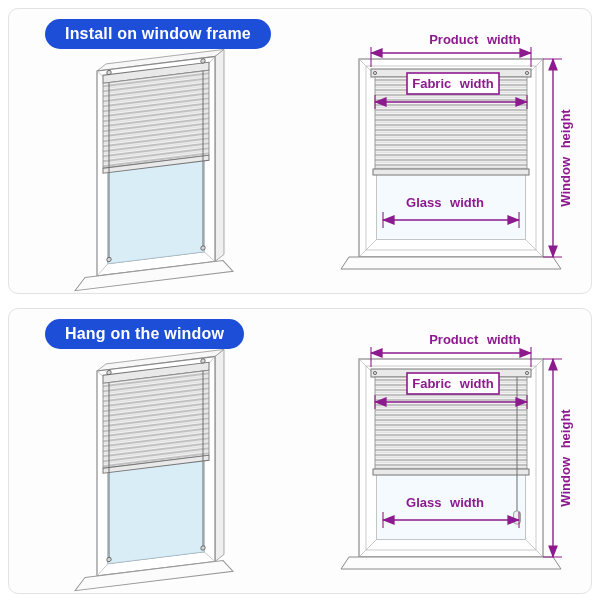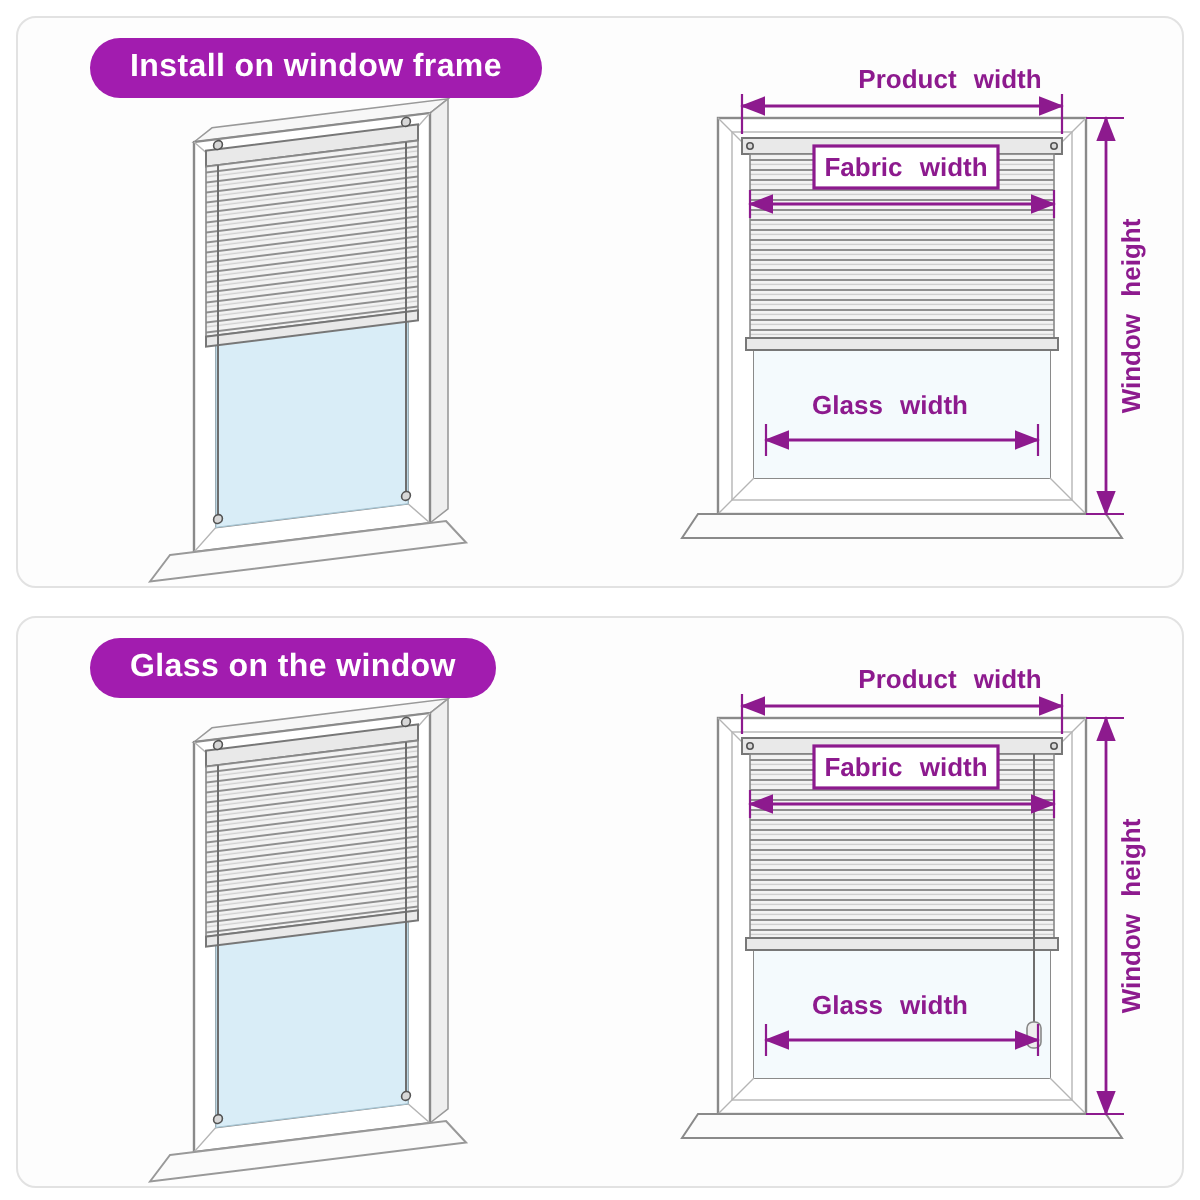--- a/index.html
+++ b/index.html
@@ -1,21 +1,21 @@
 <!DOCTYPE html>
 <html><head>
 <meta charset="utf-8">
 <style>
   html,body{margin:0;padding:0}
   body{width:600px;height:600px;background:#ffffff;font-family:"Liberation Sans",sans-serif;position:relative;overflow:hidden}
   .panel{position:absolute;left:8px;width:582px;height:284px;background:#fdfdfd;border:1px solid #e2e2e2;border-radius:10px;overflow:hidden}
   #panel1{top:8px}
   #panel2{top:308px}
   .panel svg{position:absolute;left:0;top:0}
-  .badge{position:absolute;left:36px;top:10px;background:#a21caf;color:#ffffff;font-size:16px;font-weight:bold;padding:6px 20px;border-radius:17px;letter-spacing:.2px;white-space:nowrap}
+  .badge{position:absolute;left:36px;top:10px;background:#1d4ed8;color:#ffffff;font-size:16px;font-weight:bold;padding:6px 20px;border-radius:17px;letter-spacing:.2px;white-space:nowrap}
   .mlabel{font-family:"Liberation Sans",sans-serif;font-size:13px;font-weight:bold;fill:#8d1a8e;word-spacing:5px}
   .mline{stroke:#8d1a8e;stroke-width:1.4;fill:none}
   .tick{stroke:#8d1a8e;stroke-width:1.1}
   .frameline{fill:#ffffff;stroke:#8a8a8a;stroke-width:1.2}
   .thin{fill:none;stroke:#b5b5b5;stroke-width:.7}
   .rail{fill:#e9e9e9;stroke:#777777;stroke-width:1}
   .cord{stroke:#6e6e6e;stroke-width:1;fill:none}
   .bead{fill:#d8d8d8;stroke:#555555;stroke-width:.8}
   .fabbox{fill:#ffffff;stroke:#8d1a8e;stroke-width:1.6}
 </style>
@@ -155,14 +155,14 @@
       <line class="tick" x1="374" y1="203" x2="374" y2="219"></line>
       <line class="tick" x1="510" y1="203" x2="510" y2="219"></line>
       <line class="mline" x1="374" y1="211" x2="510" y2="211" marker-start="url(#ah2)" marker-end="url(#ah2)"></line>
 
       <line class="tick" x1="534" y1="50" x2="553" y2="50"></line>
       <line class="tick" x1="534" y1="248" x2="553" y2="248"></line>
       <line class="mline" x1="544" y1="50" x2="544" y2="248" marker-start="url(#ah2)" marker-end="url(#ah2)"></line>
       <text class="mlabel" x="561" y="149" text-anchor="middle" transform="rotate(-90 561 149)">Window height</text>
     </g>
   </svg>
-  <div class="badge">Glass on the window</div>
+  <div class="badge">Hang on the window</div>
 </div>
 
 </body></html>

